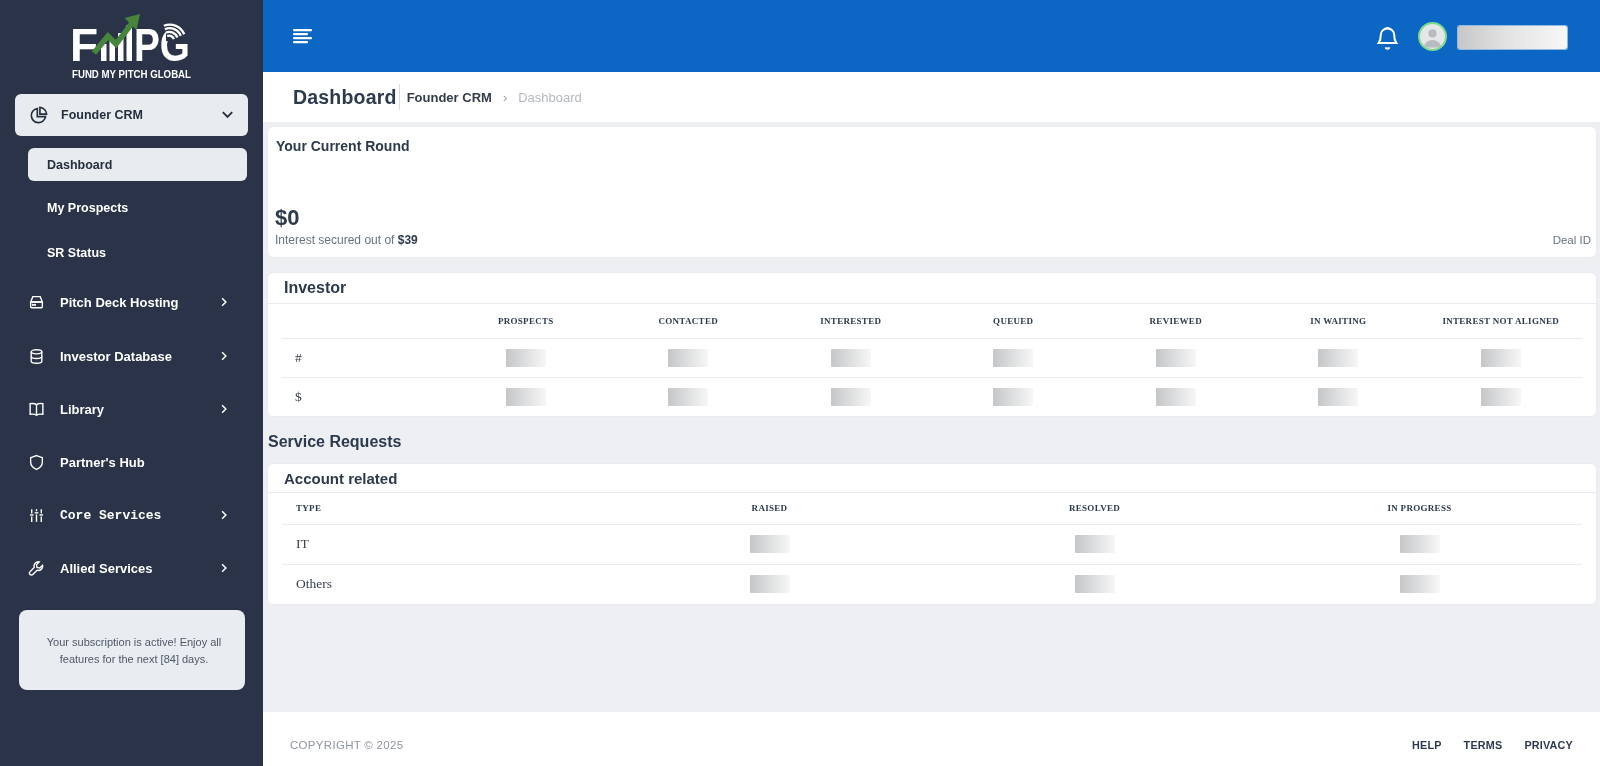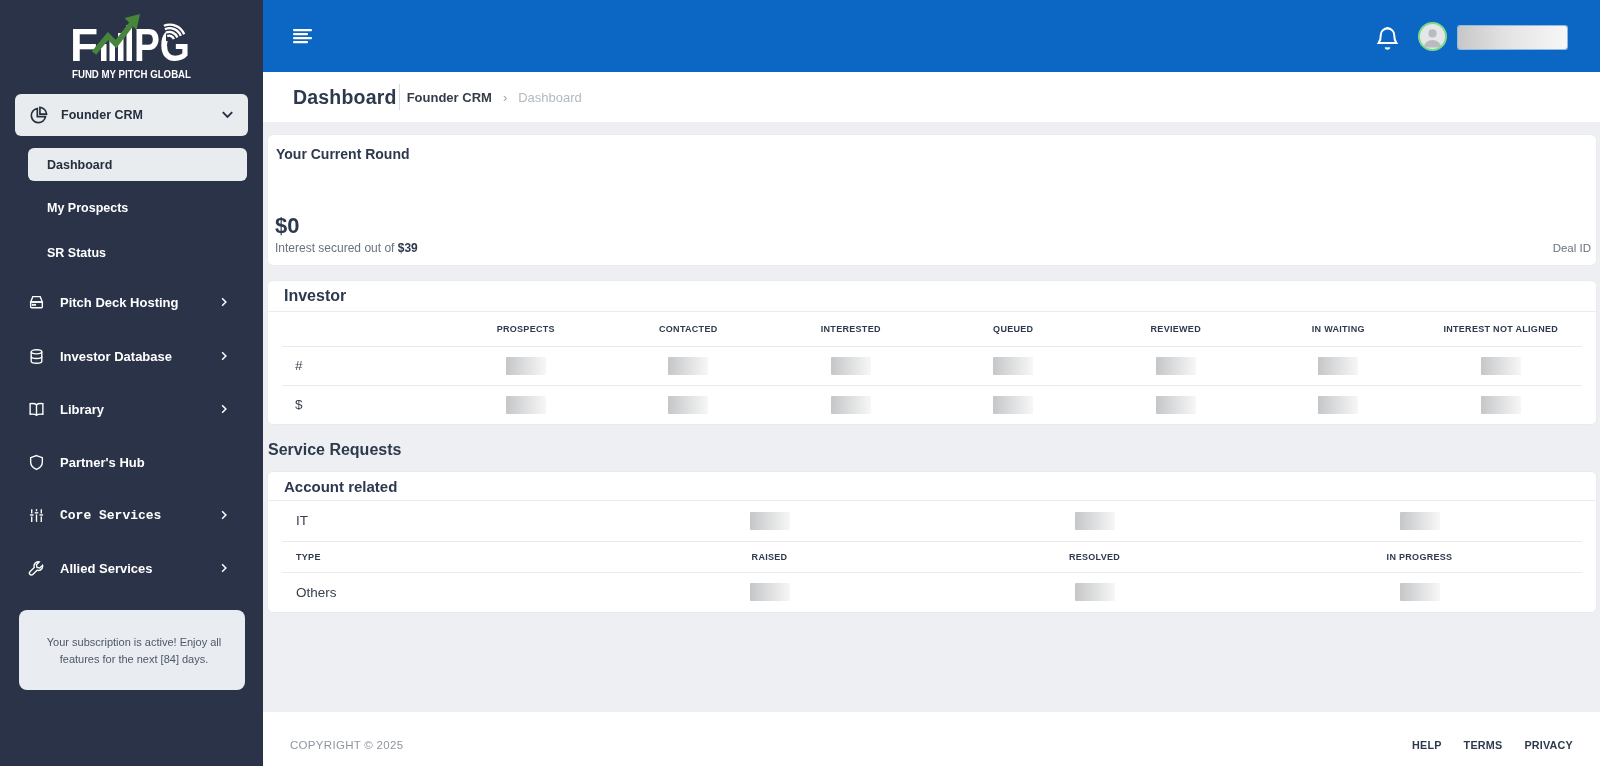--- a/index.html
+++ b/index.html
@@ -25,33 +25,33 @@
   
   .main { margin-left:263px; }
   .topbar { height:72px; background:#0b66c4; position:relative; }
   .pagehead { height:50px; background:#fff; display:flex; align-items:center; padding-left:30px; }
   .pagehead h1 { font-size:19.5px; font-weight:bold; color:#2d3a4d; letter-spacing:.2px; }
   .ph-sep { width:1px; height:26px; background:#d9dde1; margin:0 7px 0 2px; }
   .ph-crumb1 { font-size:13px; font-weight:bold; color:#333c48; }
   .ph-caret { color:#9aa2ab; font-size:13px; margin:0 11px; }
   .ph-crumb2 { font-size:13px; color:#b2b9c0; }
 
-  .content { background:#edeff2; padding:12px 3px 0 4px; height:590px; }
+  .content { background:#edeff2; padding:4px 3px 0 4px; height:590px; }
   .card { background:#fff; border-radius:6px; border:1px solid #e9ebee; }
 
   
   .card1 { height:132px; position:relative; margin-bottom:14px; }
   .card1 .title { position:absolute; left:8px; top:11px; font-size:14px; font-weight:bold; color:#2d3a4d; }
   .card1 .amount { position:absolute; left:7px; top:78px; font-size:22px; font-weight:bold; color:#2d3a4d; }
   .card1 .sub { position:absolute; left:7px; top:106px; font-size:12px; color:#6a7280; }
   .card1 .sub b { color:#2d3a4d; }
   .card1 .dealid { position:absolute; right:5px; top:107px; font-size:11.5px; color:#6a7280; }
 
   
-  table { border-collapse:collapse; width:100%; table-layout:fixed; }
+  table { border-collapse:collapse; width:100%; table-layout:fixed;font-family:Liberation Serif, serif; }
   .tpad { padding:0 14px; }
   th { font-size:9px; font-weight:bold; color:#2d3a4d; text-transform:uppercase; letter-spacing:.3px; }
   td { font-size:13.5px; color:#39414e; }
   .card-head { height:31px; border-bottom:1px solid #e9ecef; display:flex; align-items:center; }
   .card-head span { margin-left:16px; font-size:16px; font-weight:bold; color:#2d3a4d; }
   .skl { display:inline-block; width:40px; height:18px; border-radius:1px; background:linear-gradient(90deg,#c5c6c7 0%,#dedfe0 50%,#f7f7f7 100%); vertical-align:middle; }
 
   .card2 { margin-bottom:0; }
   .t-inv { }
   .t-inv th { height:34px; text-align:center; border-bottom:1px solid #e9ecef; }
@@ -274,30 +274,30 @@
     <div class="sr-title">Service Requests</div>
 
     <div class="card card3">
       <div class="card-head" style="height:29px;">
           <span style="font-size:15px;">Account related</span>
         </div>
       <div class="tpad">
           <table class="t-sr">
         <tbody>
               <tr>
-                <td class="lbl">IT</td>
-                <td><span class="skl"></span></td>
-                <td><span class="skl"></span></td>
-                <td><span class="skl"></span></td>
-              </tr>
-        <tr>
                 <th style="text-align:left; padding-left:14px;">Type</th>
                 <th>Raised</th>
                 <th>Resolved</th>
                 <th>In Progress</th>
+              </tr>
+        <tr>
+                <td class="lbl">IT</td>
+                <td><span class="skl"></span></td>
+                <td><span class="skl"></span></td>
+                <td><span class="skl"></span></td>
               </tr>
         <tr>
                 <td class="lbl">Others</td>
                 <td><span class="skl"></span></td>
                 <td><span class="skl"></span></td>
                 <td><span class="skl"></span></td>
               </tr>
       </tbody>
           </table>
         </div>

